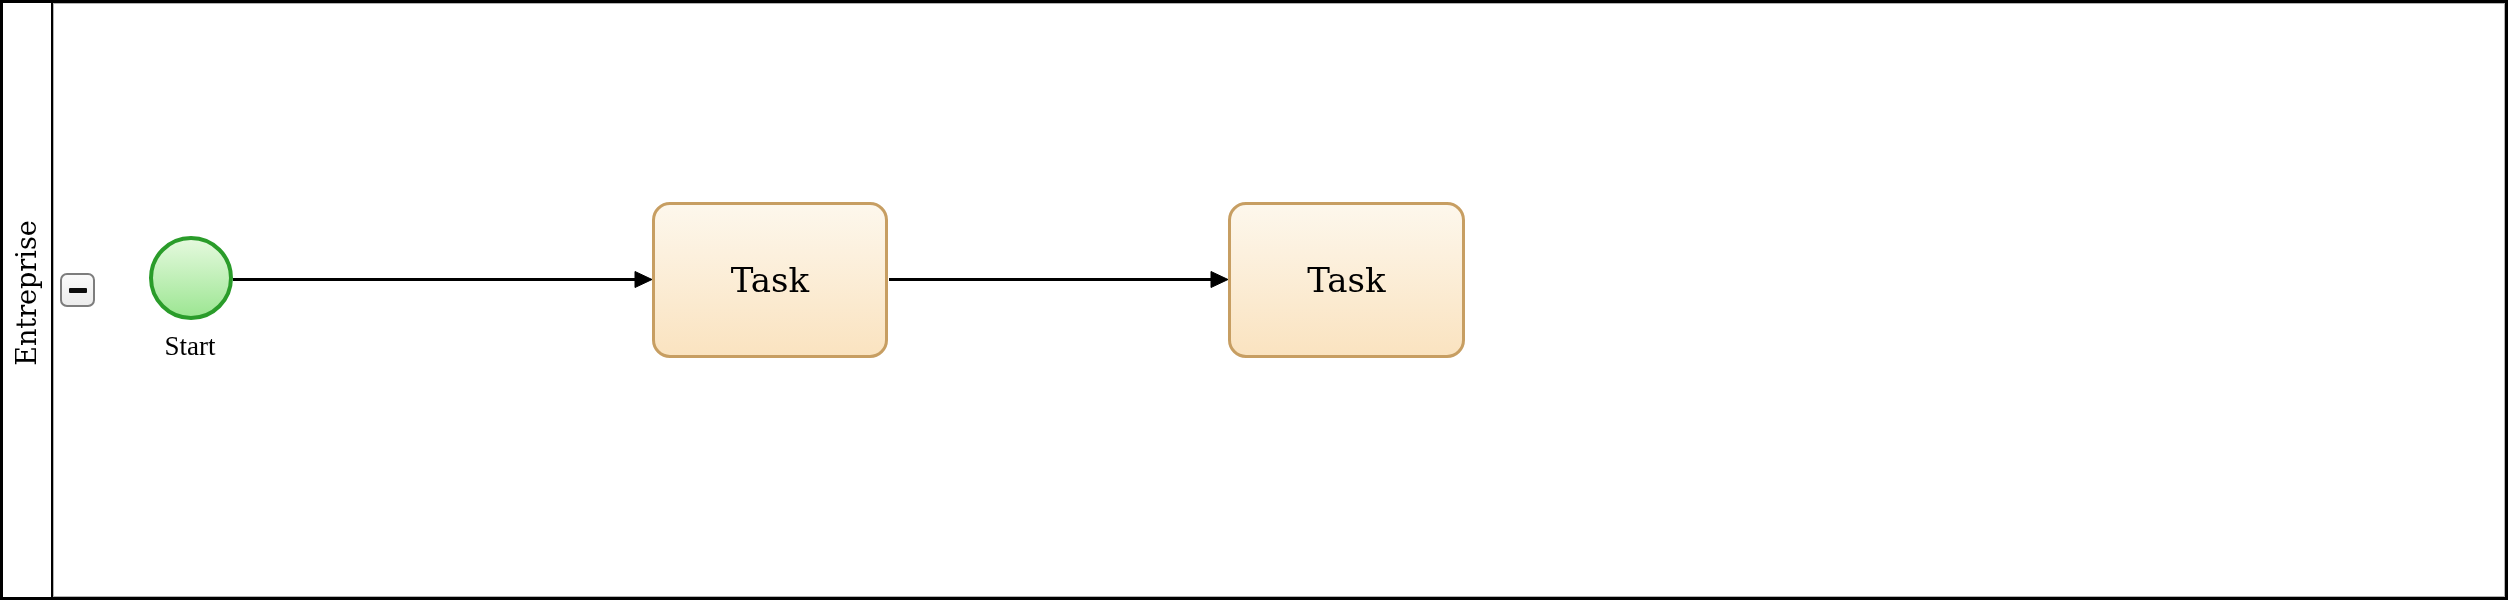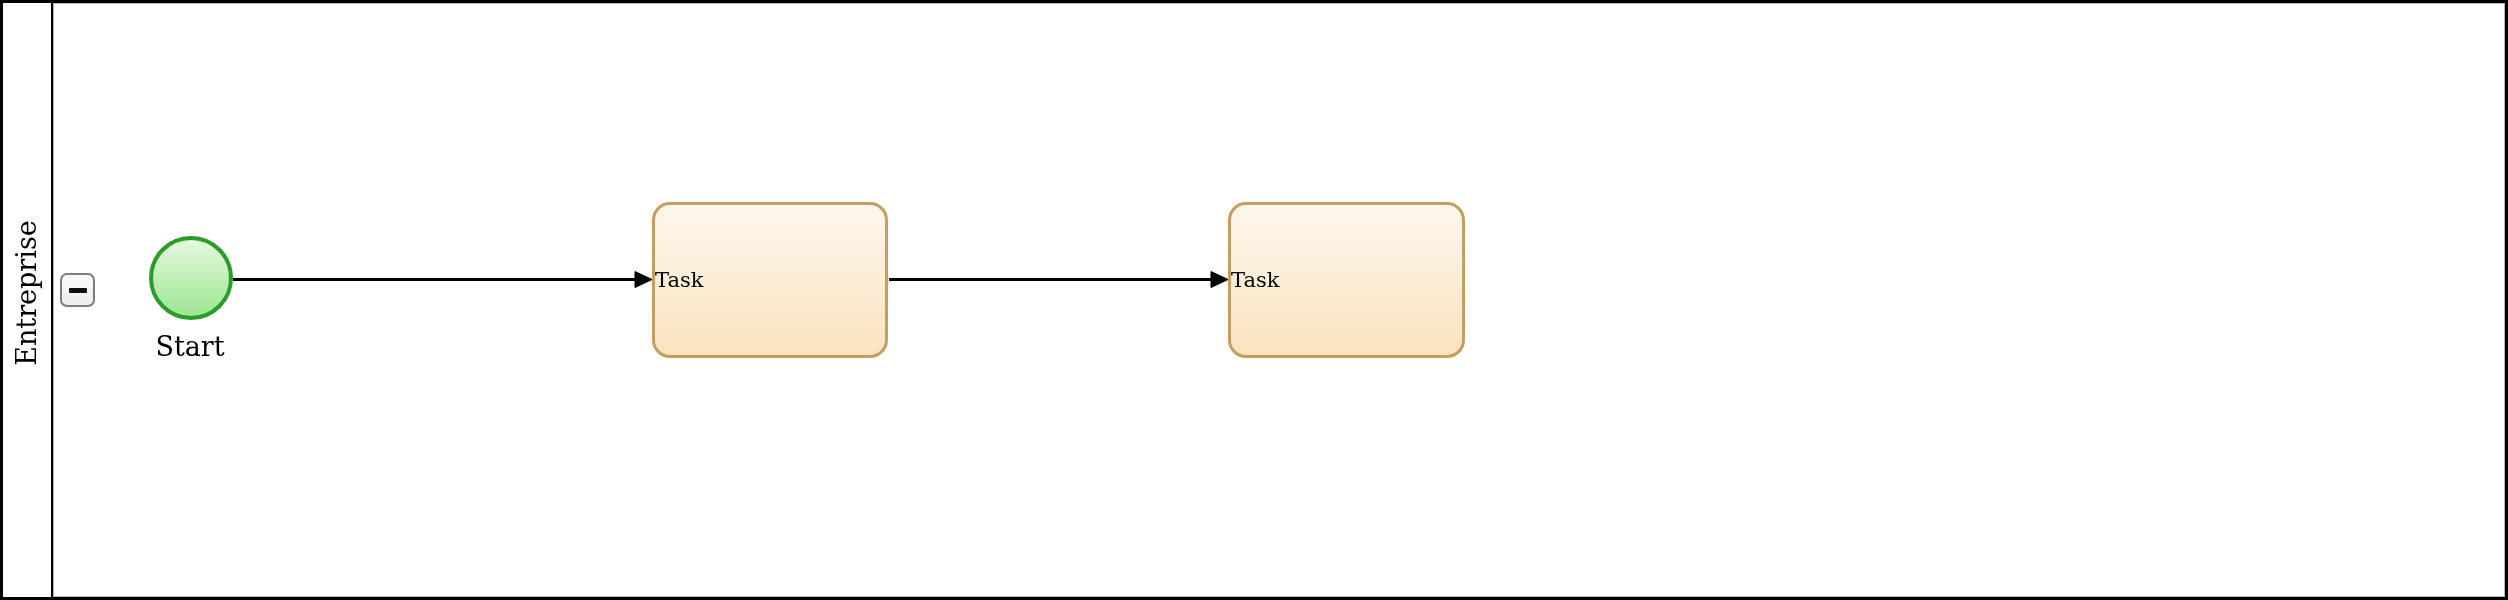--- a/index.html
+++ b/index.html
@@ -83,31 +83,32 @@
     background: linear-gradient(180deg, var(--start-fill-top, #e4f9dd) 0%, var(--start-fill-bottom, #9de693) 100%);
   }
   .start-label {
     position: absolute;
     left: 190px;
     top: 346px;
     transform: translate(-50%, -50%);
     font-size: 27px;
     color: #000000;
     white-space: nowrap;
+    font-family: Liberation Serif, serif;
   }
   .task {
     position: absolute;
     box-sizing: border-box;
     border: 3px solid var(--task-stroke, #c79e62);
     border-radius: 18px;
     background: linear-gradient(180deg, var(--task-fill-top, #fdf7ec) 0%, var(--task-fill-bottom, #fae3c0) 100%);
     display: flex;
     align-items: center;
-    justify-content: flex-start;
-    font-size: 21px;
+    justify-content: center;
+    font-size: 34px;
     color: #000000;
   }
   .task-1 { left: 652px;  top: 202px; width: 236px; height: 156px; }
   .task-2 { left: 1228px; top: 202px; width: 237px; height: 156px; }
   .connectors {
     position: absolute;
     inset: 0;
     width: 2508px;
     height: 600px;
   }

